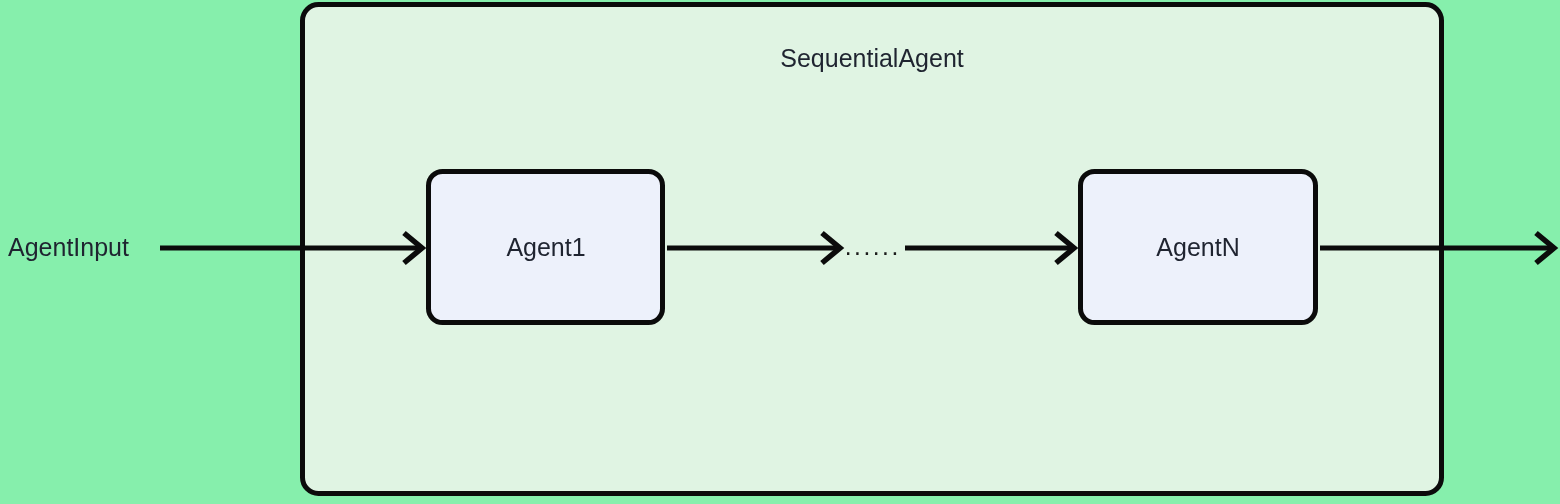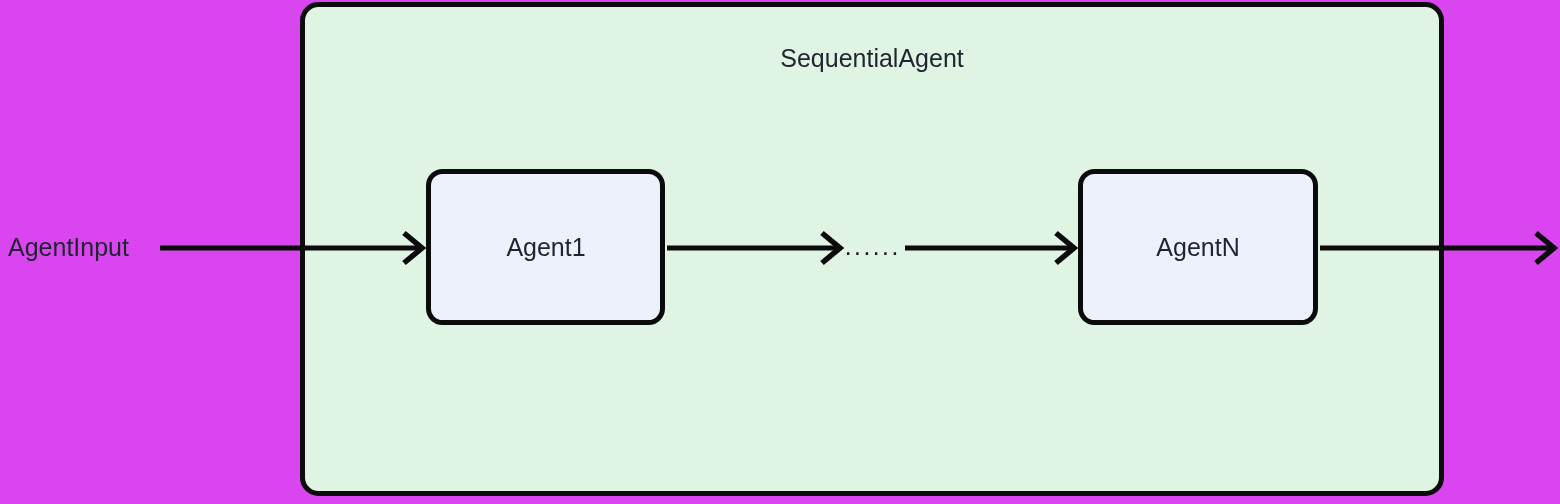--- a/index.html
+++ b/index.html
@@ -10,21 +10,21 @@
   body {
     width: 1560px;
     height: 504px;
     font-family: "Liberation Sans", sans-serif;
     overflow: hidden;
   }
   #diagram-root {
     position: relative;
     width: 1560px;
     height: 504px;
-    background: #d946ef;
+    background: #86efac;
   }
   svg.canvas {
     position: absolute;
     top: 0;
     left: 0;
     width: 1560px;
     height: 504px;
     display: block;
   }
   .node-label {

